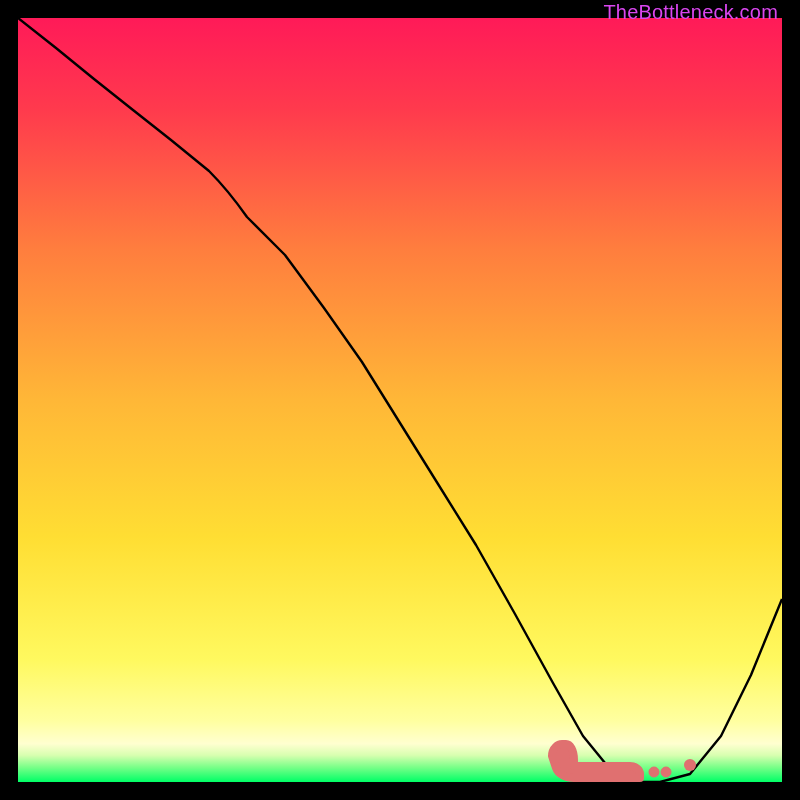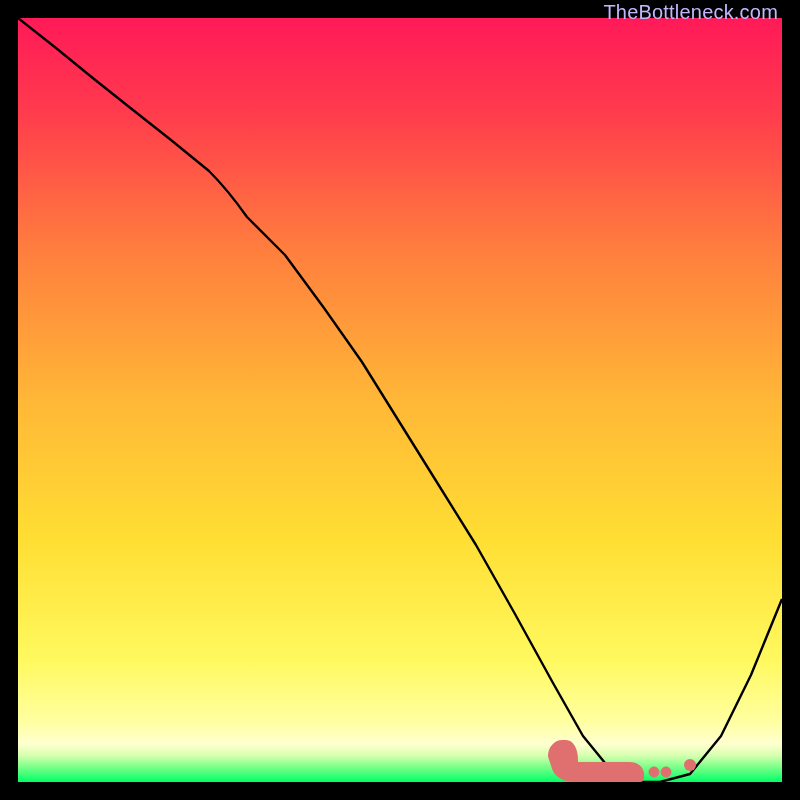--- a/index.html
+++ b/index.html
@@ -16,21 +16,21 @@
     left: 18px;
     top: 18px;
     width: 764px;
     height: 764px;
     background: #000;
   }
   .watermark {
     position: absolute;
     top: 1px;
     right: 22px;
-    color: #c4b5fd;
+    color: #d946ef;
     font-size: 20px;
     font-weight: 500;
     letter-spacing: 0.2px;
   }
   svg.plot {
     position: absolute;
     left: 18px;
     top: 18px;
     width: 764px;
     height: 764px;

